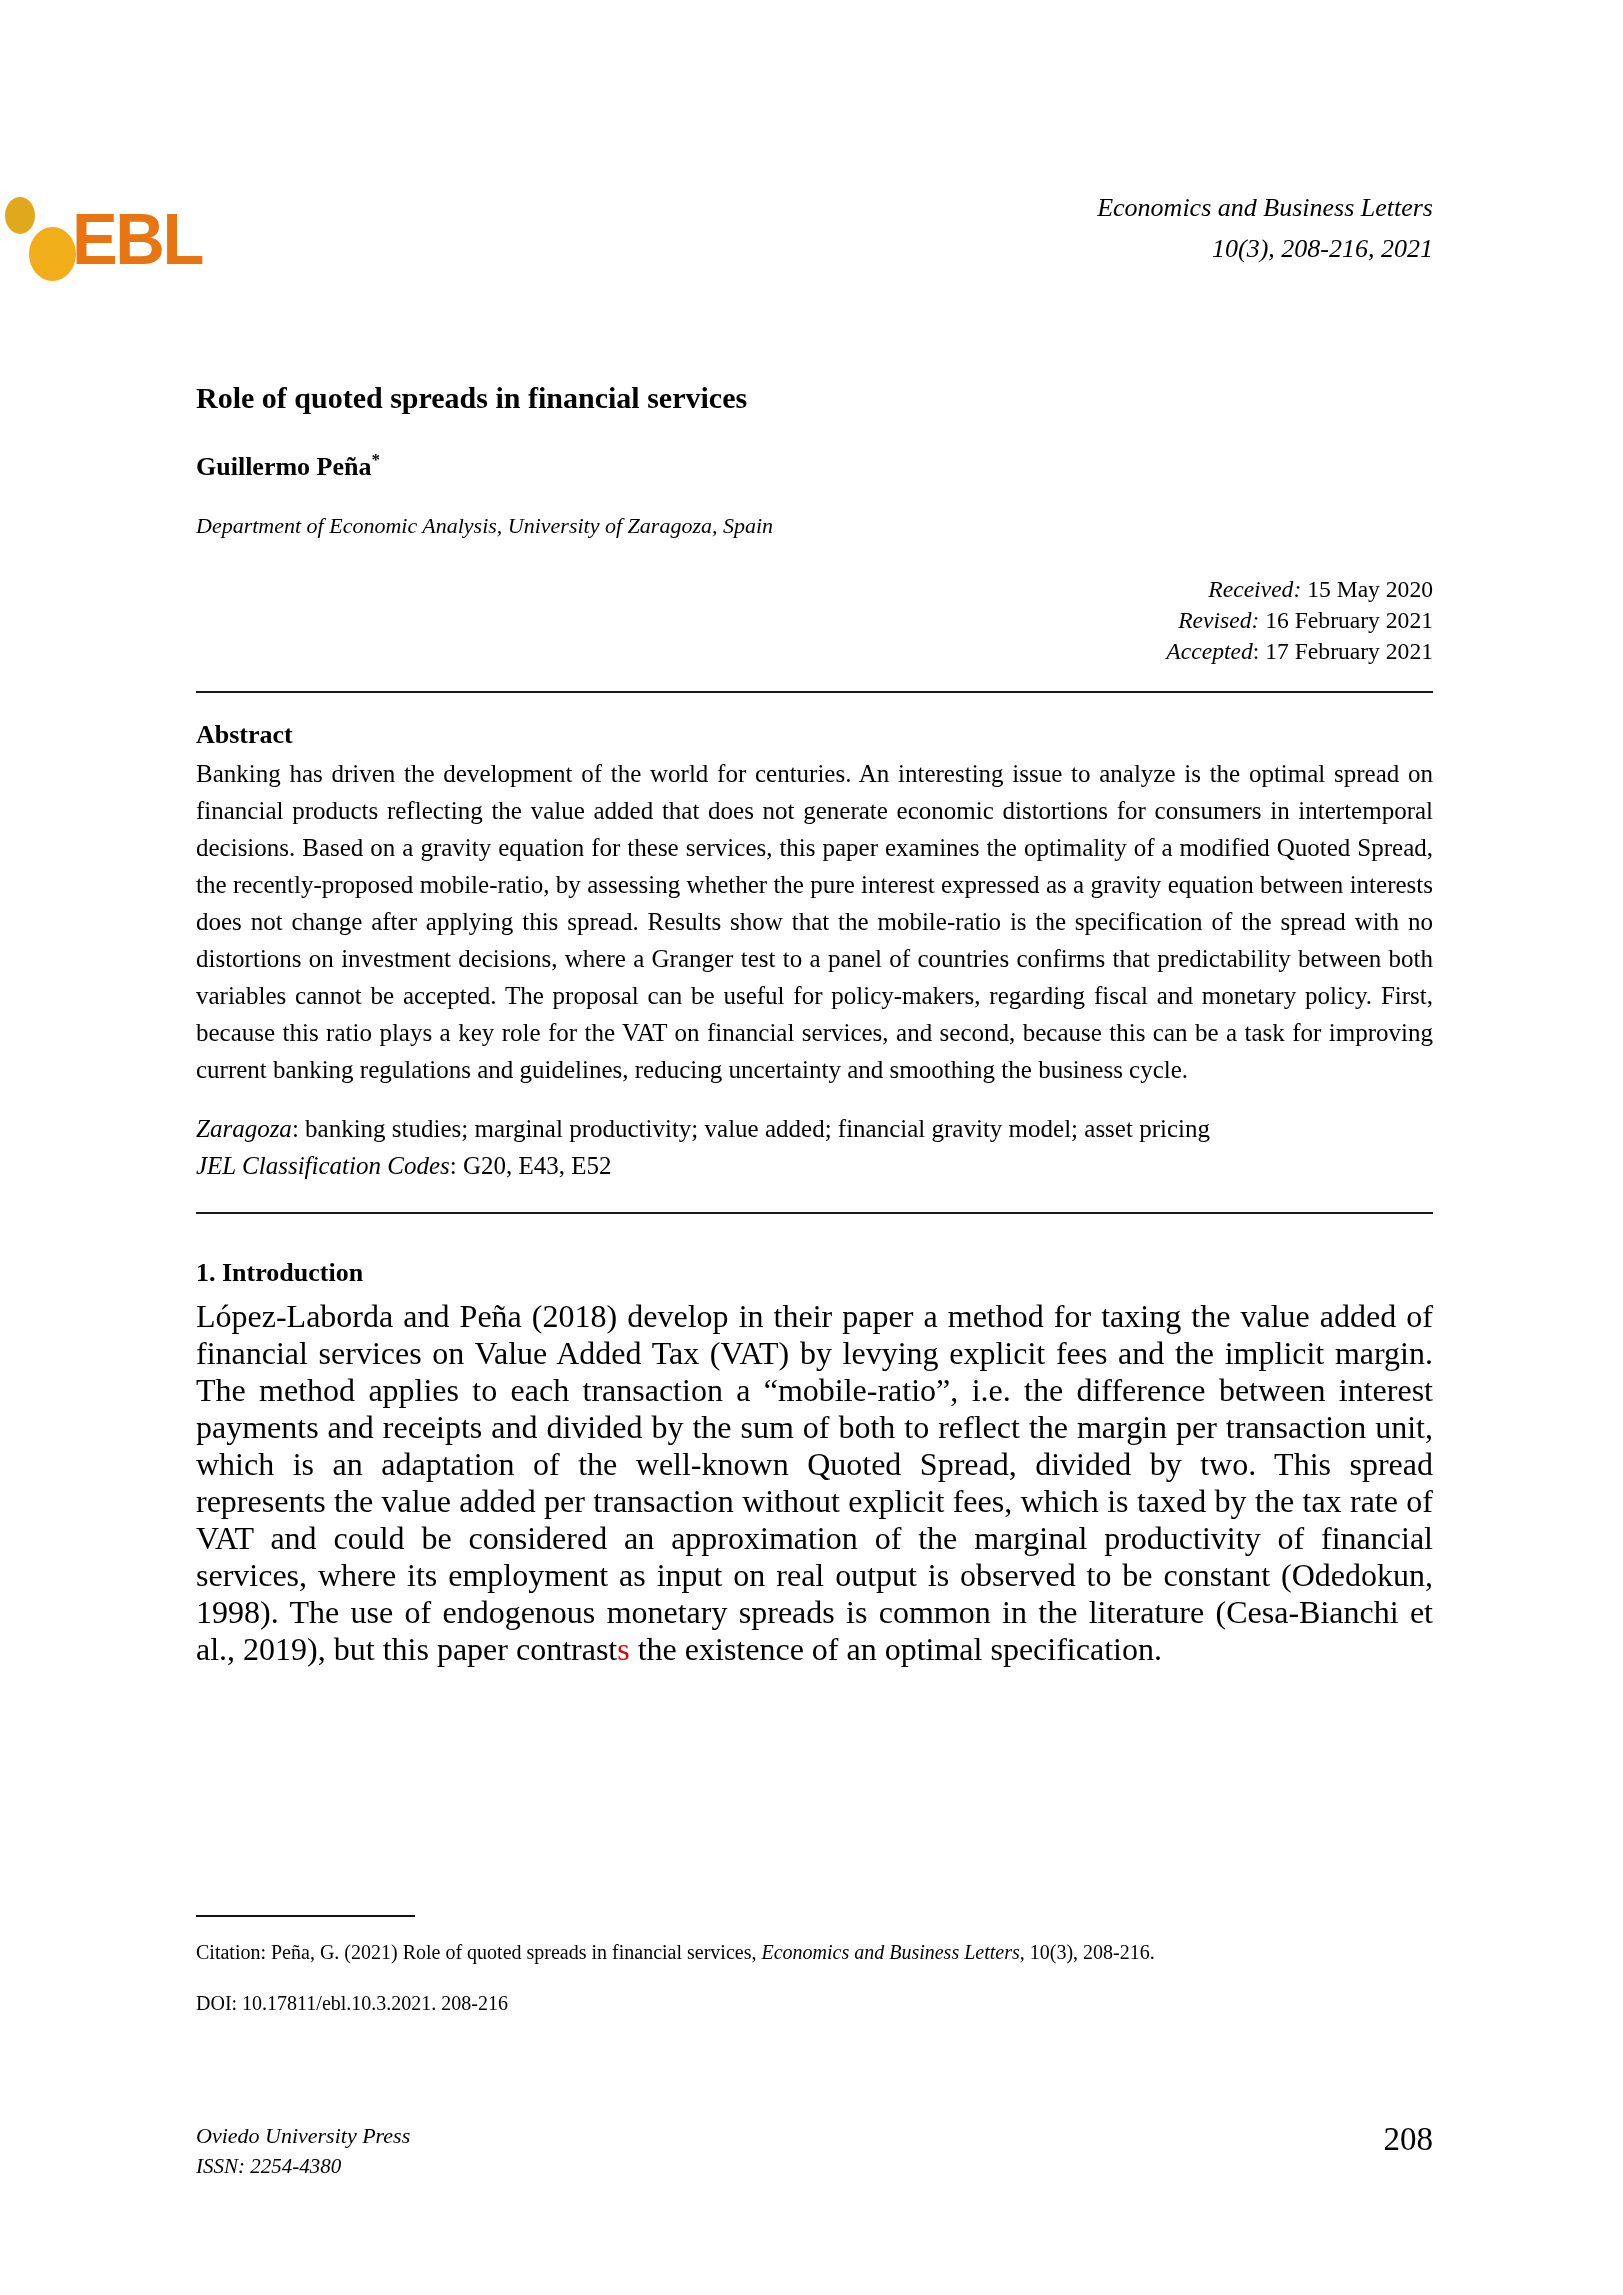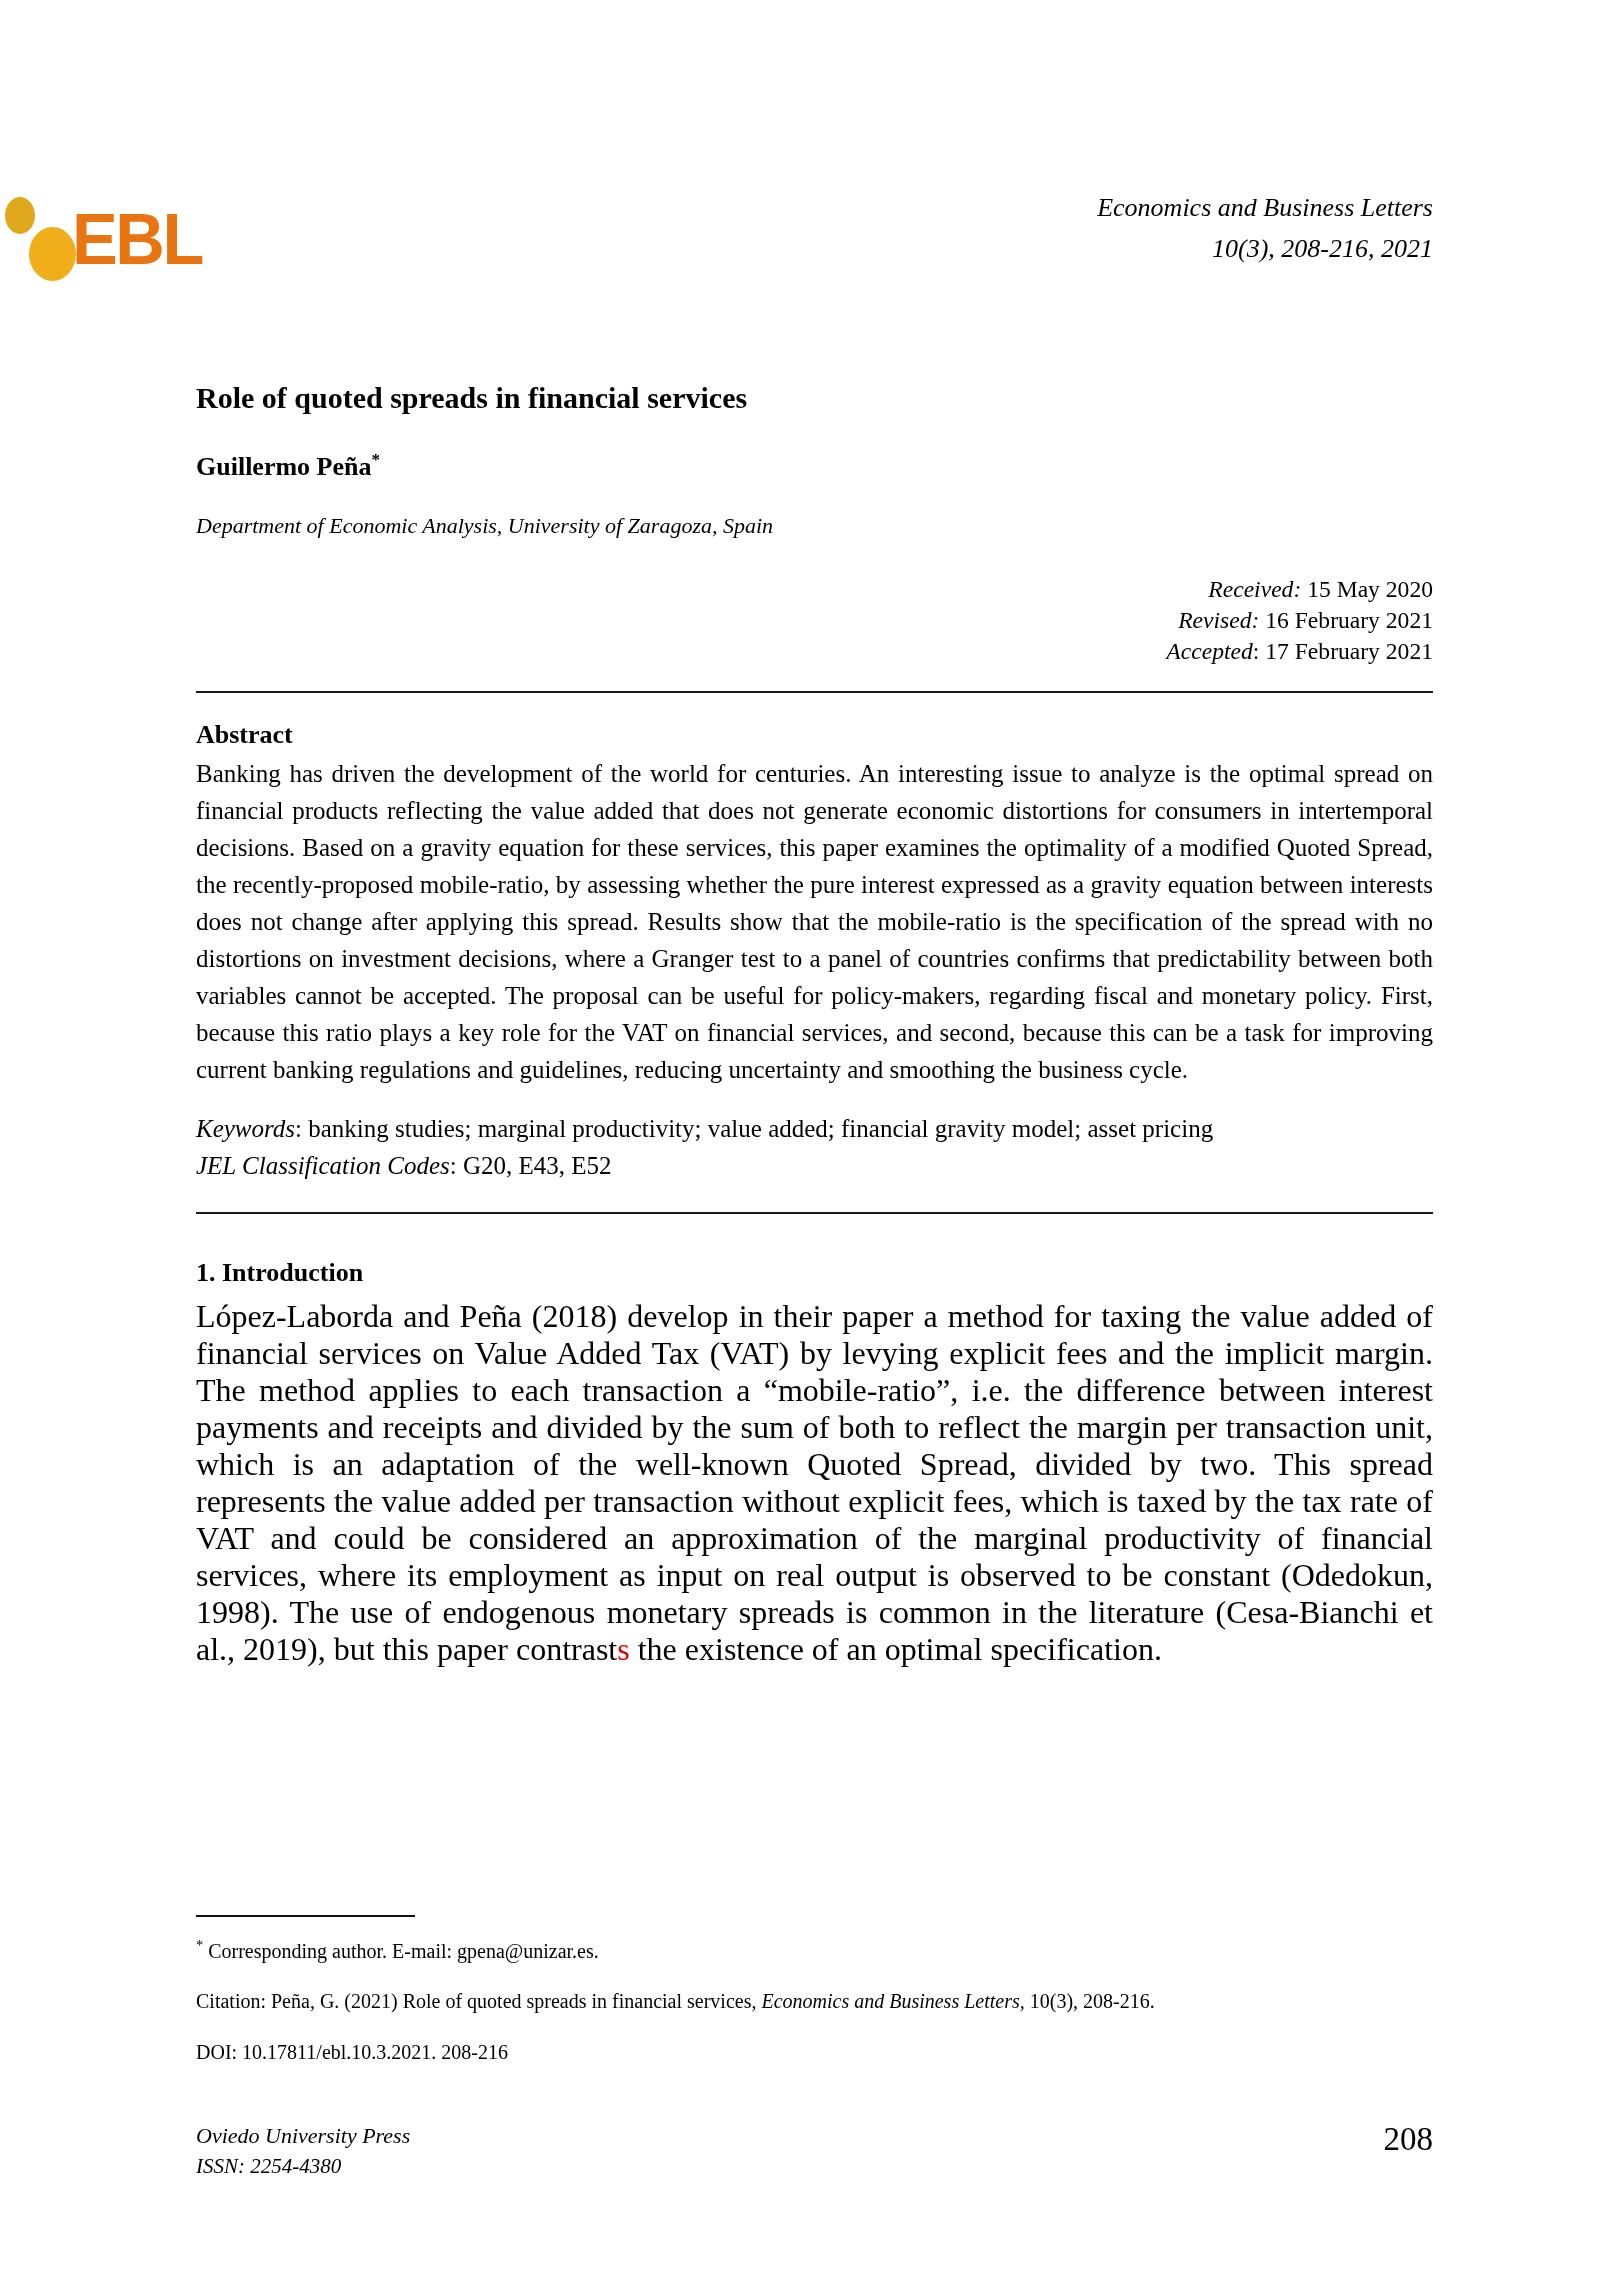--- a/index.html
+++ b/index.html
@@ -255,34 +255,33 @@
       <div><span class="lbl">Received:</span><span> 15 May 2020</span></div>
       <div><span class="lbl">Revised:</span><span> 16 February 2021</span></div>
       <div><span class="lbl">Accepted</span><span>: 17 February 2021</span></div>
     </div>
 
     <hr class="rule rule-abstract-top">
 
     <div class="abstract-head">Abstract</div>
     <div class="abstract-body">Banking has driven the development of the world for centuries. An interesting issue to analyze is the optimal spread on financial products reflecting the value added that does not generate economic distortions for consumers in intertemporal decisions. Based on a gravity equation for these services, this paper examines the optimality of a modified Quoted Spread, the recently-proposed mobile-ratio, by assessing whether the pure interest expressed as a gravity equation between interests does not change after applying this spread. Results show that the mobile-ratio is the specification of the spread with no distortions on investment decisions, where a Granger test to a panel of countries confirms that predictability between both variables cannot be accepted. The proposal can be useful for policy-makers, regarding fiscal and monetary policy. First, because this ratio plays a key role for the VAT on financial services, and second, because this can be a task for improving current banking regulations and guidelines, reducing uncertainty and smoothing the business cycle.</div>
 
-    <div class="keywords"><span class="lbl">Keywords</span><span>: banking studies; marginal productivity; value added; financial gravity model; asset pricing</span></div>
+    <div class="keywords"><span class="lbl">Zaragoza</span><span>: banking studies; marginal productivity; value added; financial gravity model; asset pricing</span></div>
 
     <div class="jel"><span class="lbl">JEL Classification Codes</span><span>: G20, E43, E52</span></div>
 
     <hr class="rule rule-abstract-bottom">
 
     <div class="section-head">1. Introduction</div>
     <div class="section-body"><span>López-Laborda and Peña (2018) develop in their paper a method for taxing the value added of financial services on Value Added Tax (VAT) by levying explicit fees and the implicit margin. The method applies to each transaction a “mobile-ratio”, i.e. the difference between interest payments and receipts and divided by the sum of both to reflect the margin per transaction unit, which is an adaptation of the well-known Quoted Spread, divided by two. This spread represents the value added per transaction without explicit fees, which is taxed by the tax rate of VAT and could be considered an approximation of the marginal productivity of financial services, where its employment as input on real output is observed to be constant (Odedokun, 1998). The use of endogenous monetary spreads is common in the literature (Cesa-Bianchi et al., 2019), but this paper contrast</span><span class="redmark">s</span><span> the existence of an optimal specification.</span></div>
 
   </div>
 
   <div class="footnote-area">
     <hr class="footnote-rule">
-    <div class="footnote"><sup>*</sup><span> Corresponding author. E-mail: gpena@unizar.es.</span></div>
     <div class="citation"><span>Citation: Peña, G. (2021) Role of quoted spreads in financial services, </span><i>Economics and Business Letters,</i><span> 10(3), 208-216.</span></div>
     <div class="doi">DOI: 10.17811/ebl.10.3.2021. 208-216</div>
   </div>
 
   <div class="footer">
     <div class="footer-left">
       <div class="press">Oviedo University Press</div>
       <div class="issn">ISSN: 2254-4380</div>
     </div>
     <div class="page-number">208</div>

